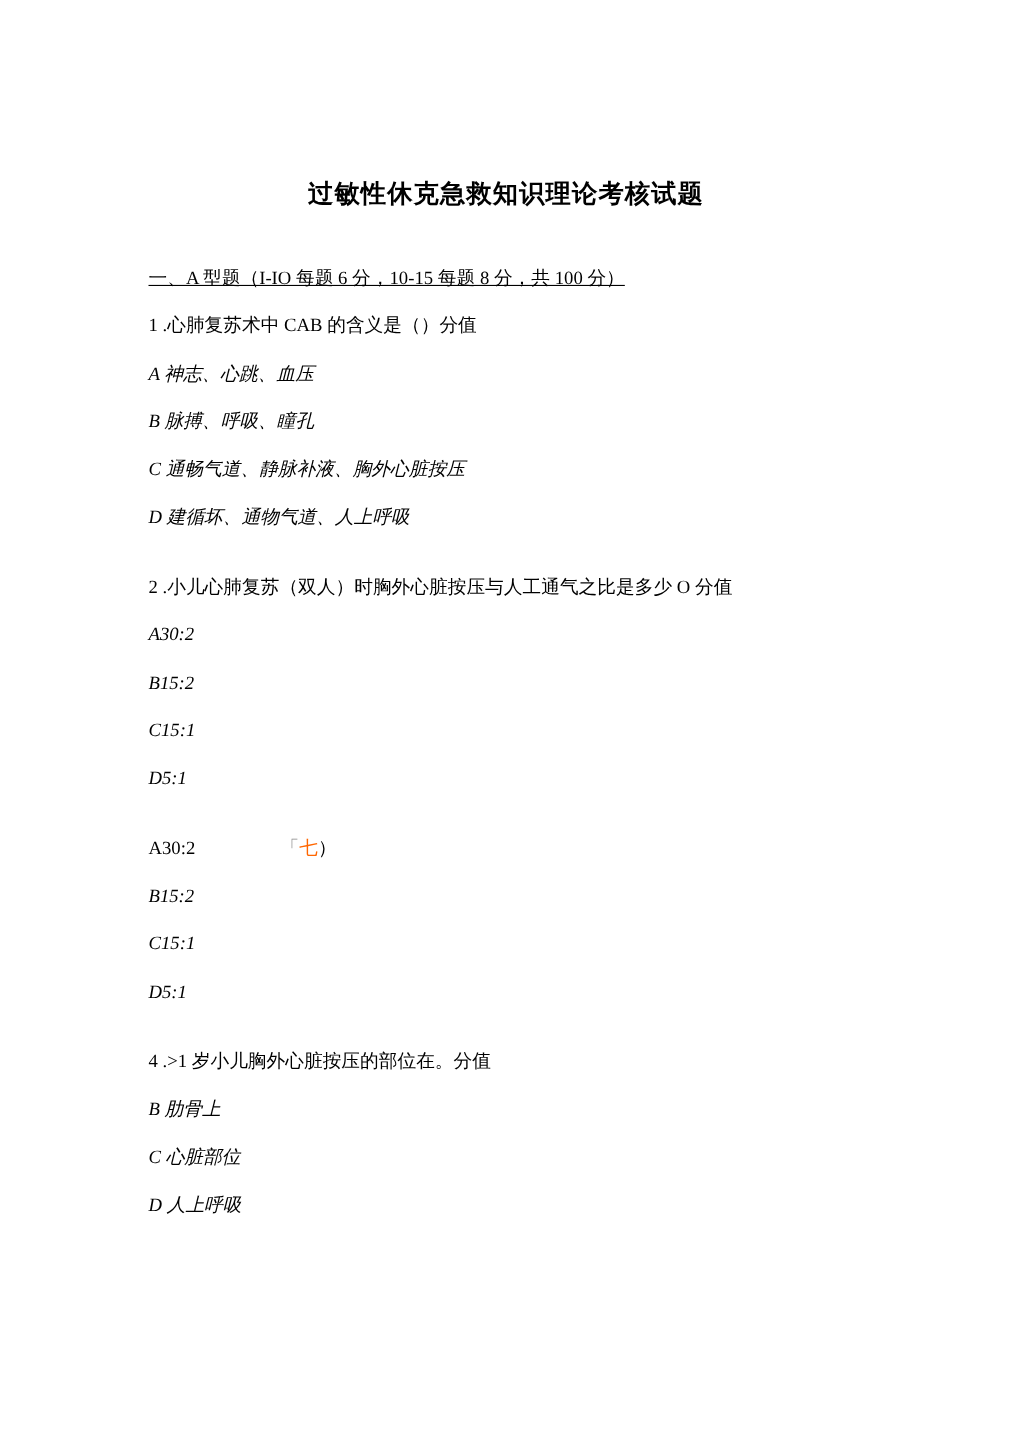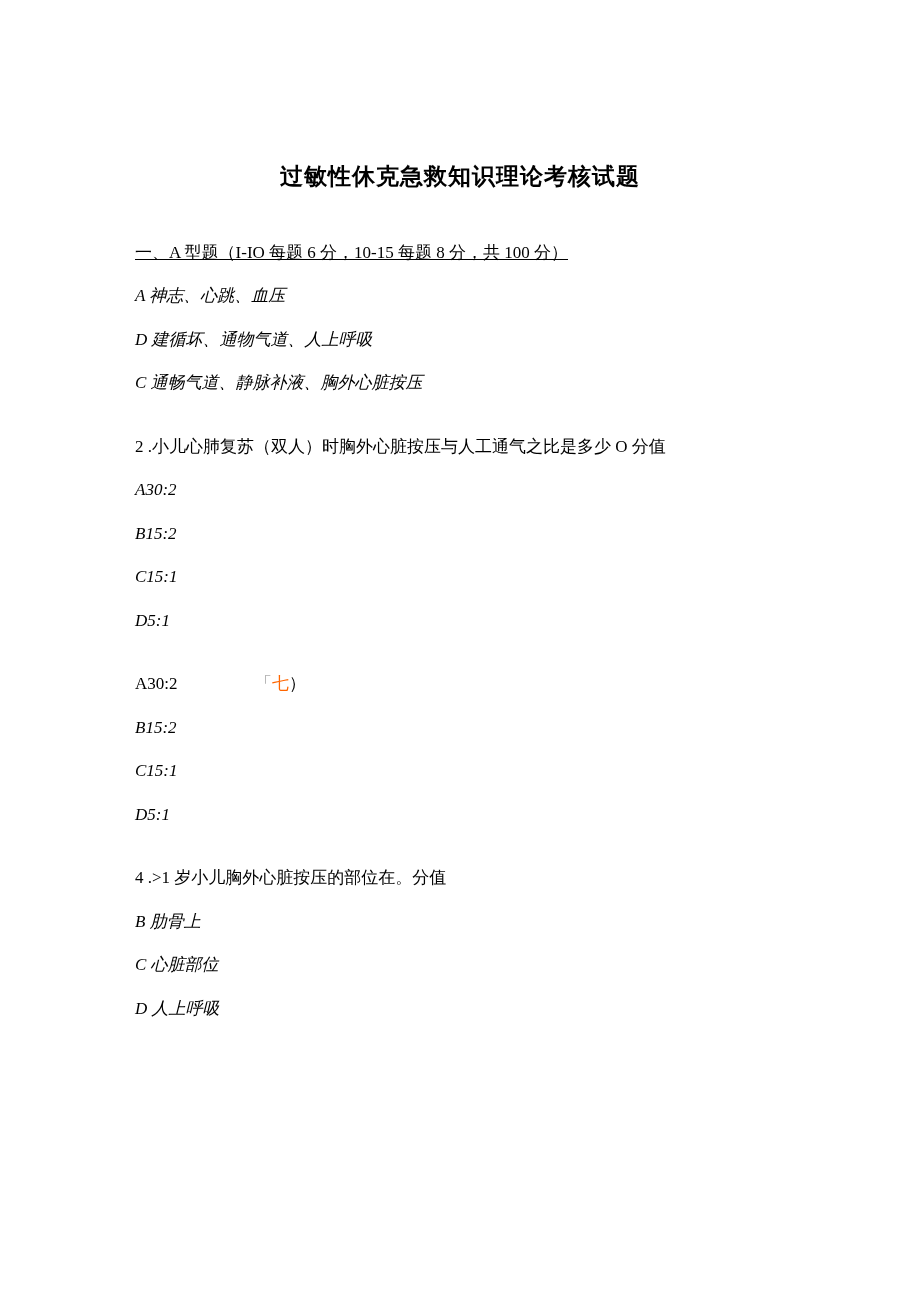--- a/index.html
+++ b/index.html
@@ -54,23 +54,25 @@
     }
   </style>
 </head>
 <body>
 
 <div class="title">过敏性休克急救知识理论考核试题</div>
 
 <div class="section-header">一、A 型题（I-IO 每题 6 分，10-15 每题 8 分，共 100 分）</div>
 
 <div class="question-block">
+  <div class="question-stem">1 .心肺复苏术中 CAB 的含义是（）分值</div>
   <div class="option">A 神志、心跳、血压</div>
+  <div class="option">B 脉搏、呼吸、瞳孔</div>
+  <div class="option">C 通畅气道、静脉补液、胸外心脏按压</div>
   <div class="option">D 建循坏、通物气道、人上呼吸</div>
-  <div class="option">C 通畅气道、静脉补液、胸外心脏按压</div>
 </div>
 
 <div class="question-block">
   <div class="question-stem">2 .小儿心肺复苏（双人）时胸外心脏按压与人工通气之比是多少 O 分值</div>
   <div class="option">A30:2</div>
   <div class="option">B15:2</div>
   <div class="option">C15:1</div>
   <div class="option">D5:1</div>
 </div>
 

